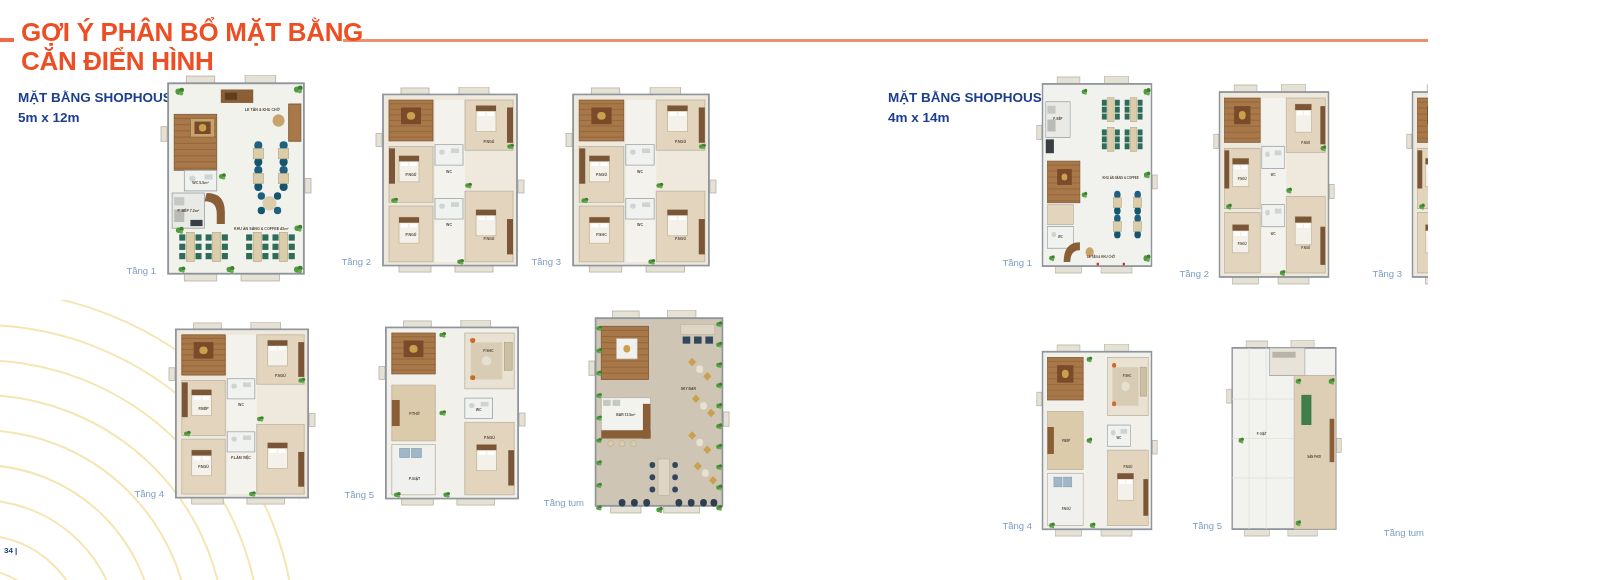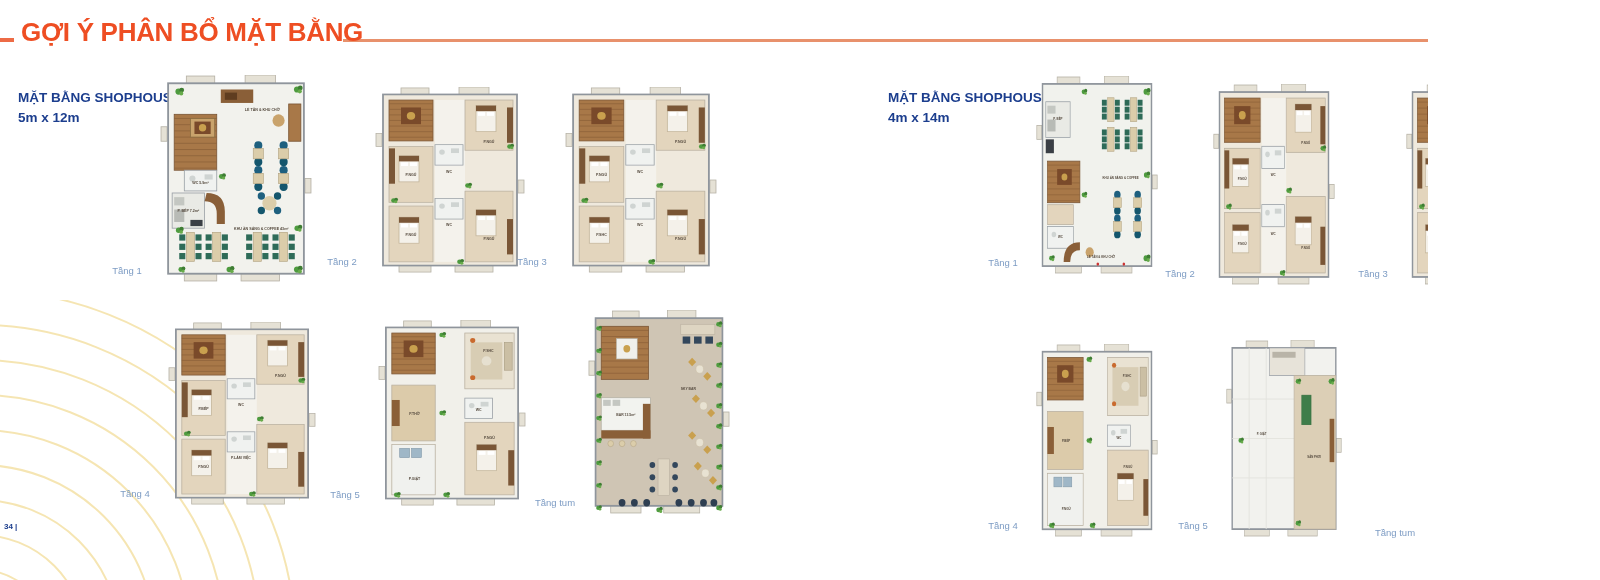--- a/index.html
+++ b/index.html
@@ -8,22 +8,22 @@
   .title{position:absolute;left:21px;top:18px;margin:0;color:#EE4E23;font-size:26px;
          font-weight:bold;line-height:1.1;letter-spacing:-0.3px;text-transform:uppercase;}
   .dash{position:absolute;left:0;top:38px;width:14px;height:4px;background:#ED6B46;}
   .rule{position:absolute;left:343px;top:39px;right:0;height:3px;background:#E8916C;}
   .sec-head{position:absolute;color:#1C3E8E;font-size:13.5px;font-weight:bold;line-height:1.5;}
   .plan-item{position:absolute;}
   .plan-canvas{width:100%;height:100%;}
   .plan-canvas svg{display:block;width:100%;height:100%;}
   svg text{font-family:"Liberation Sans",sans-serif;font-weight:700;fill:#554a3e;}
   .floor-label{position:absolute;left:-62px;bottom:6px;width:58px;color:#7D9CC4;
-               font-size:9.5px;text-align:center;white-space:nowrap;}
-  .page-num{position:absolute;left:4px;top:522px;color:#1C3E8E;font-size:8px;font-weight:bold;}
+               font-size:9.5px;text-align:right;white-space:nowrap;}
+  .page-num{position:absolute;left:4px;top:546px;color:#1C3E8E;font-size:8px;font-weight:bold;}
   .arcs{position:absolute;left:0;bottom:0;pointer-events:none;}
 </style>
 </head>
 <body>
 
 <div class="page">
 
   <svg class="arcs" width="300" height="280" viewBox="0 0 300 280">
     <g fill="none" stroke="#F5E3AB" stroke-width="2" opacity="0.9">
       <circle cx="-20" cy="340" r="70"></circle>
@@ -34,21 +34,21 @@
         <circle cx="-20" cy="340" r="245"></circle>
       <circle cx="-20" cy="340" r="280"></circle>
         <circle cx="-20" cy="340" r="315"></circle>
       <circle cx="-20" cy="340" r="350"></circle>
     </g>
   </svg>
 
   <div class="dash"></div>
   <div class="rule"></div>
 
-  <h1 class="title"><span>GỢI Ý PHÂN BỔ MẶT BẰNG</span><br></h1>
+  <h1 class="title"><span>GỢI Ý PHÂN BỔ MẶT BẰNG</span><br><span>CĂN ĐIỂN HÌNH</span></h1>
 
   <div class="sec-head" style="left:18px;top:88px;">
     <div>MẶT BẰNG SHOPHOUSE</div>
     <div>5m x 12m</div>
   </div>
   <div class="sec-head" style="left:888px;top:88px;">
     <div>MẶT BẰNG SHOPHOUSE</div>
     <div>4m x 14m</div>
   </div>
 

